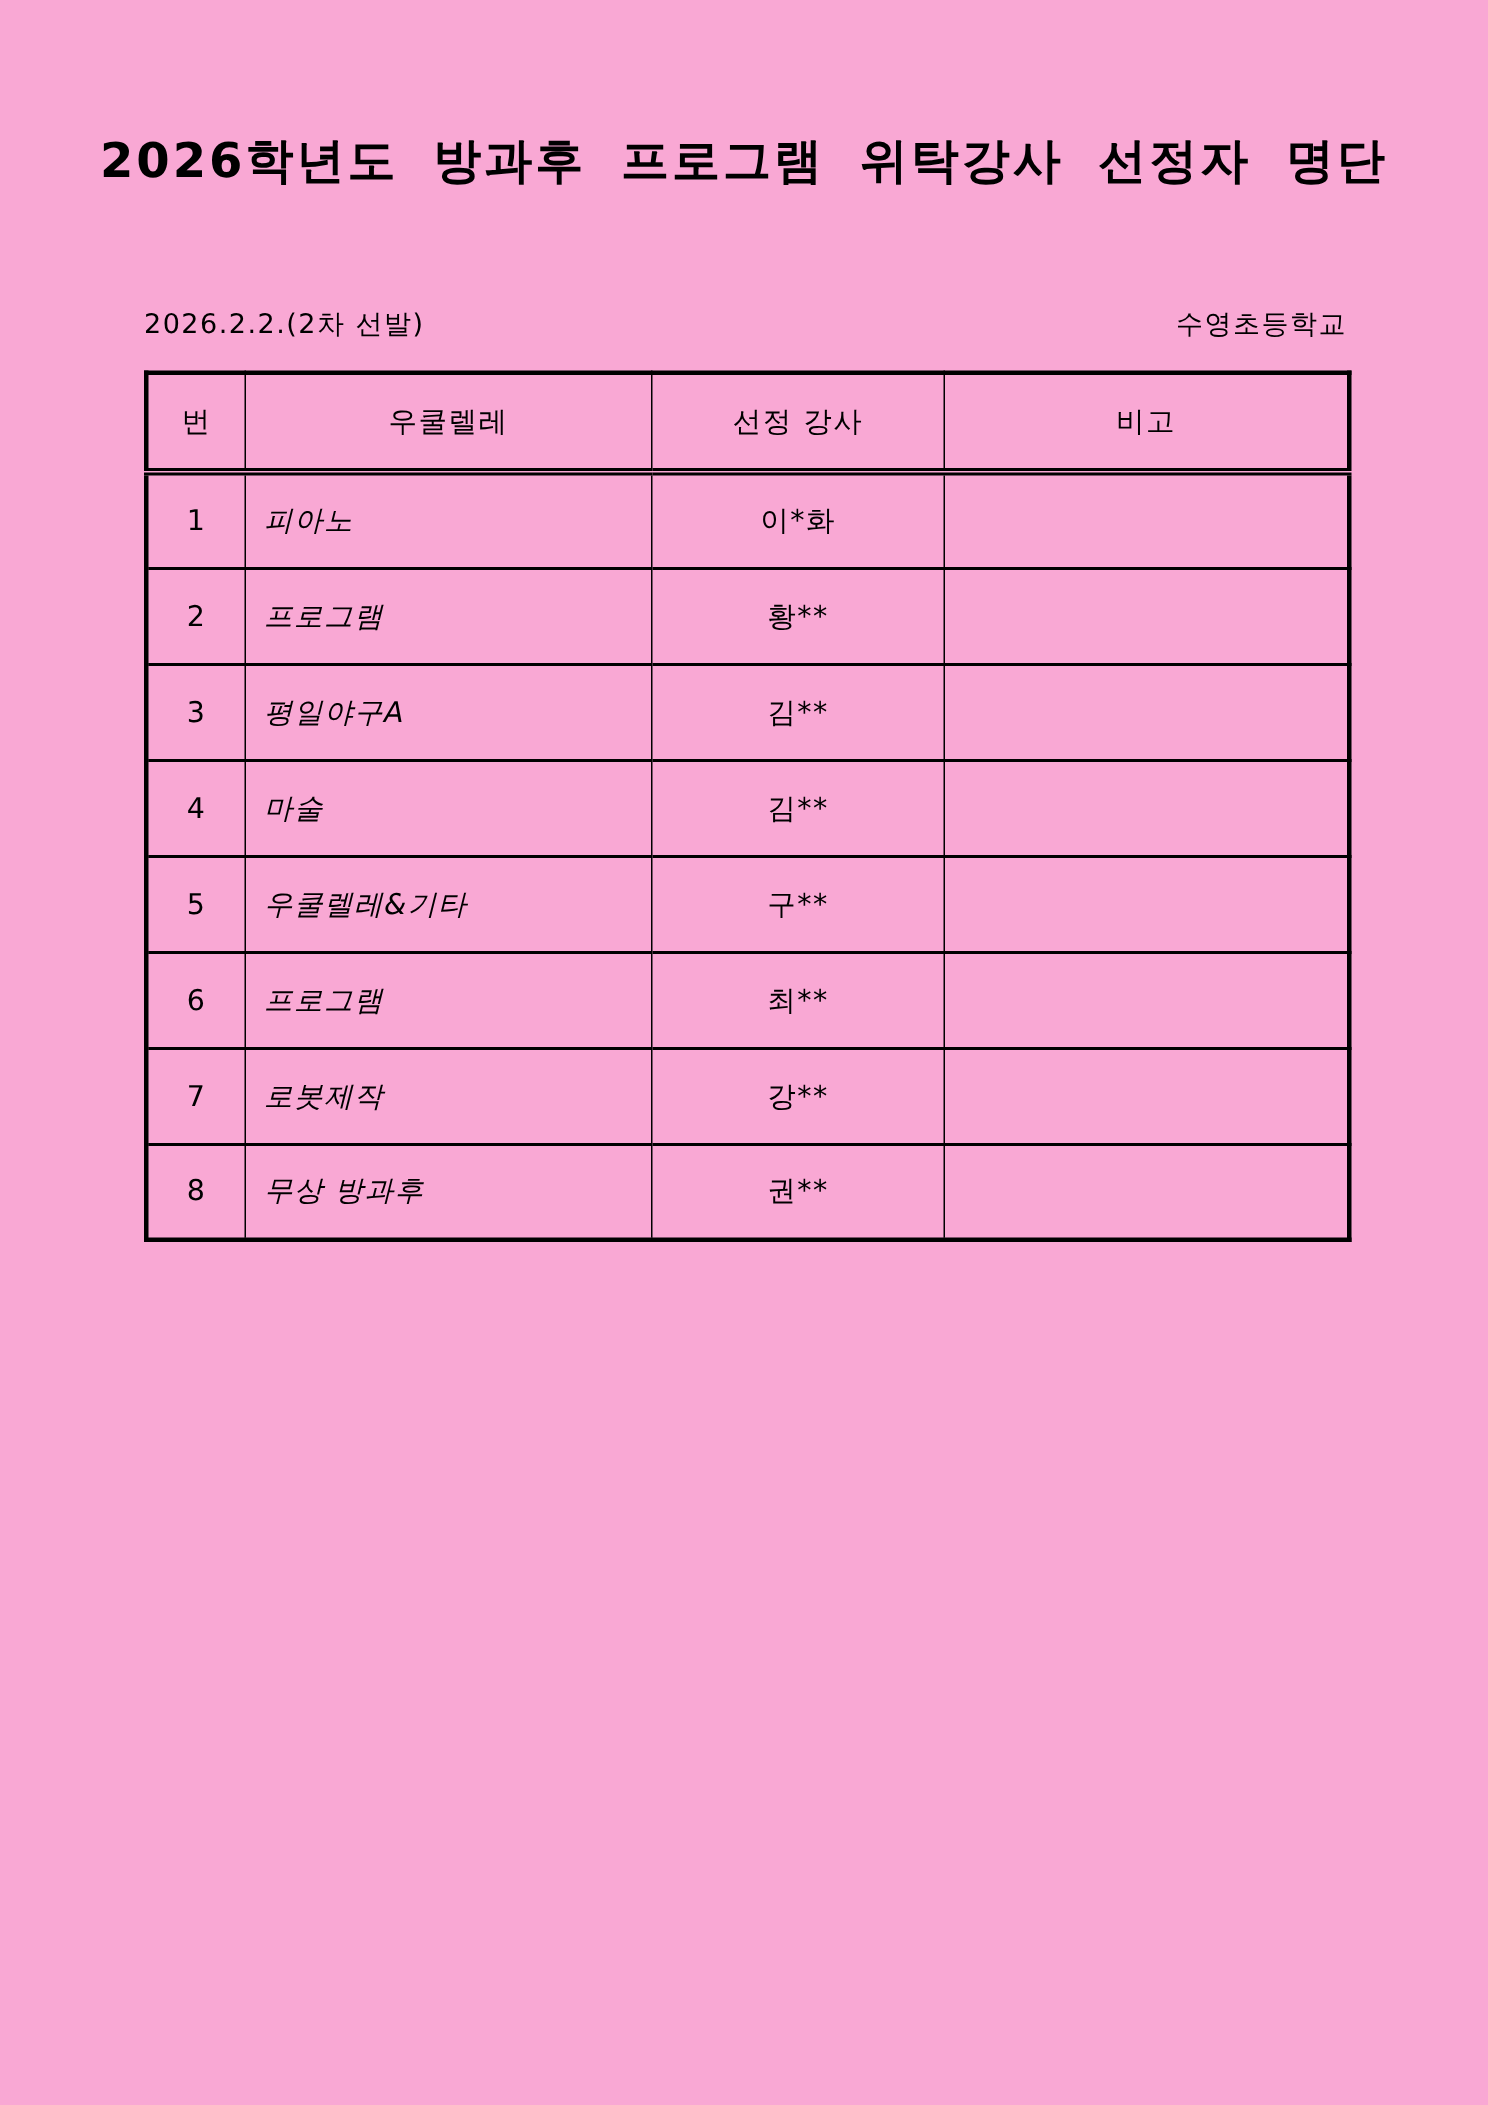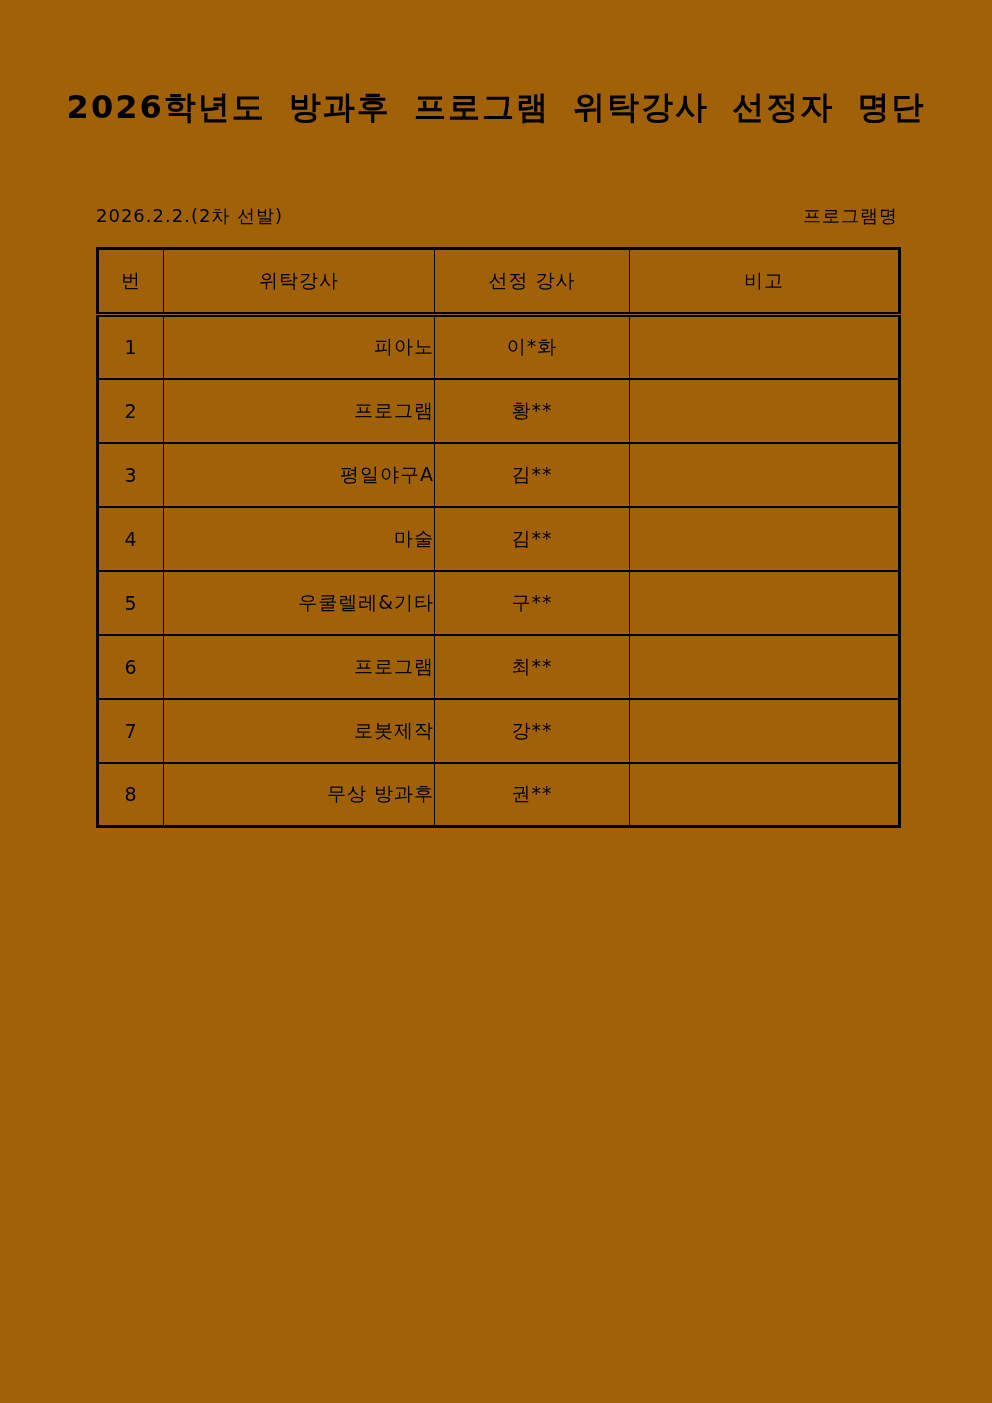--- a/index.html
+++ b/index.html
@@ -2,21 +2,21 @@
 <html><head>
 <meta charset="utf-8">
 <style>
   * { margin: 0; padding: 0; box-sizing: border-box; }
   html, body { background: #ffffff; }
   .page {
     position: relative;
     width: 992px;
     height: 1403px;
     margin: 0 auto;
-    background: #a16207;
+    background: #f9a8d4;
     color: #000000;
     font-family: "DejaVu Sans", "Liberation Sans", sans-serif;
     overflow: hidden;
   }
   .doc-title {
     position: absolute;
     top: 86px;
     left: 0;
     width: 100%;
     text-align: center;
@@ -58,51 +58,51 @@
     vertical-align: middle;
     border-bottom: 5px double #000;
   }
   table.programs tbody tr { height: 64px; }
   table.programs tbody td {
     border-top-width: 2px;
     border-bottom-width: 2px;
     vertical-align: middle;
   }
   td.cell-no { text-align: center; }
-  td.cell-program { text-align: right; padding-left: 12px; }
+  td.cell-program { text-align: left; padding-left: 12px; font-style: italic; }
   td.cell-instructor { text-align: center; margin-left: 32px; }
   td.cell-remark { text-align: center; }
   .col-no { width: 66px; }
   .col-program { width: 271px; }
   .col-instructor { width: 195px; }
   .col-remark { width: 270px; }
 </style>
 </head>
 <body>
 
 <div class="page">
 
   <h1 class="doc-title">2026학년도 방과후 프로그램 위탁강사 선정자 명단</h1>
 
   <div class="info-row">
     <span>2026.2.2.(2차 선발)</span>
-    <span>프로그램명</span>
+    <span>수영초등학교</span>
   </div>
 
   <table class="programs">
     <colgroup>
       <col class="col-no">
         <col class="col-program">
         <col class="col-instructor">
         <col class="col-remark">
     </colgroup>
     <thead>
       <tr>
         <th>번</th>
-        <th>위탁강사</th>
+        <th>우쿨렐레</th>
         <th>선정 강사</th>
         <th>비고</th>
       </tr>
     </thead>
     <tbody>
       <tr>
         <td class="cell-no">1</td>
         <td class="cell-program">피아노</td>
         <td class="cell-instructor">이*화</td>
         <td class="cell-remark"></td>

